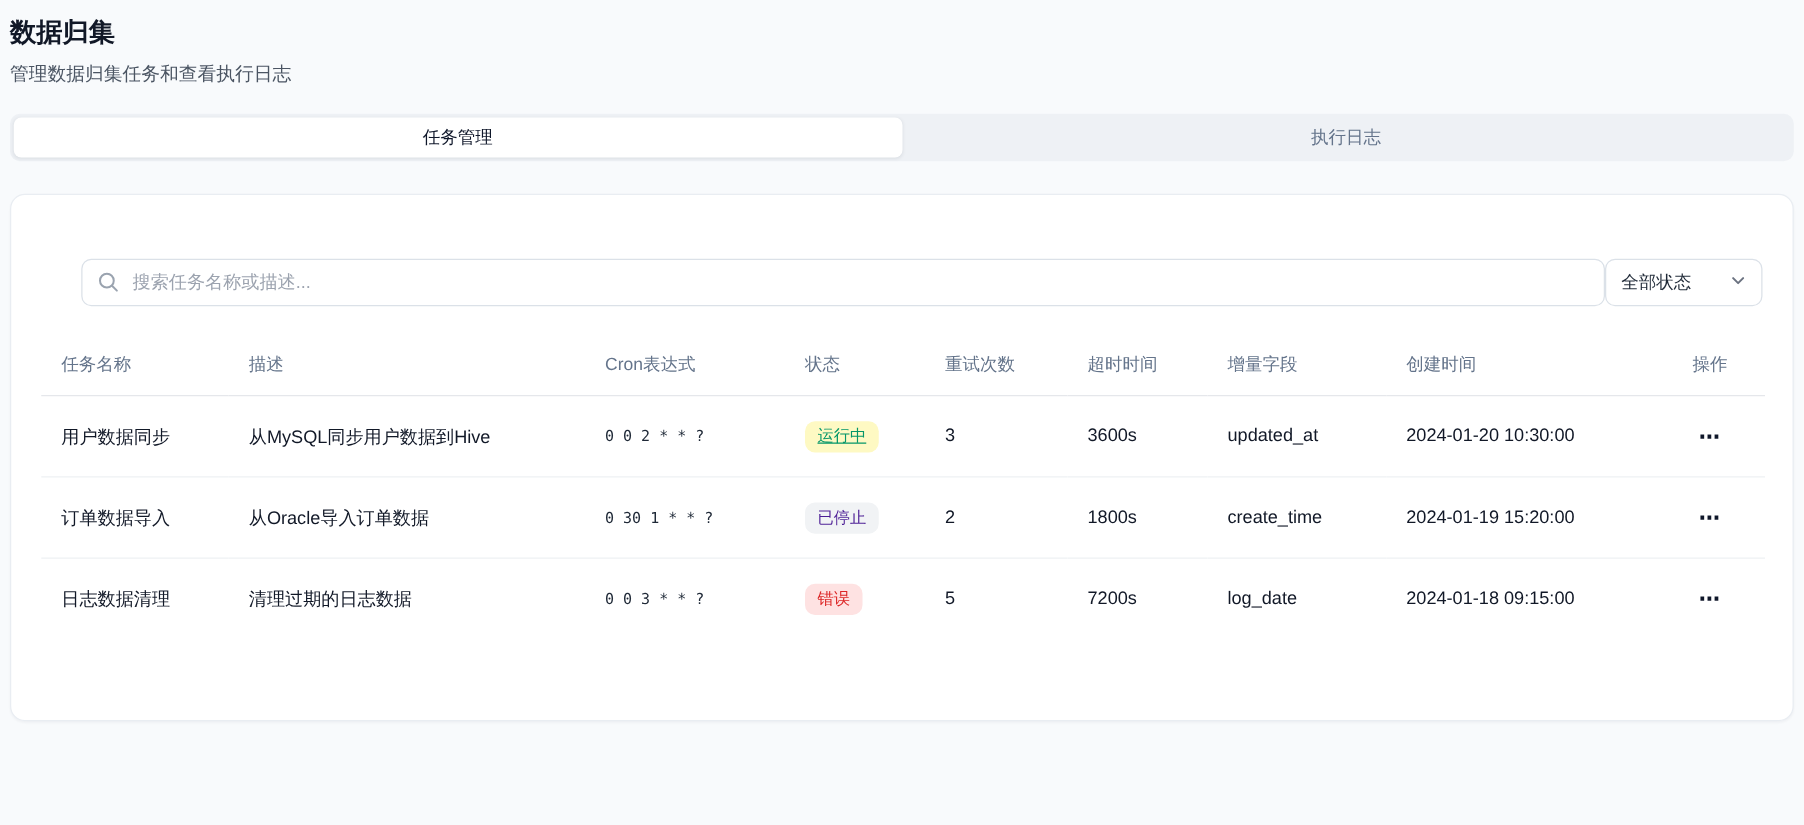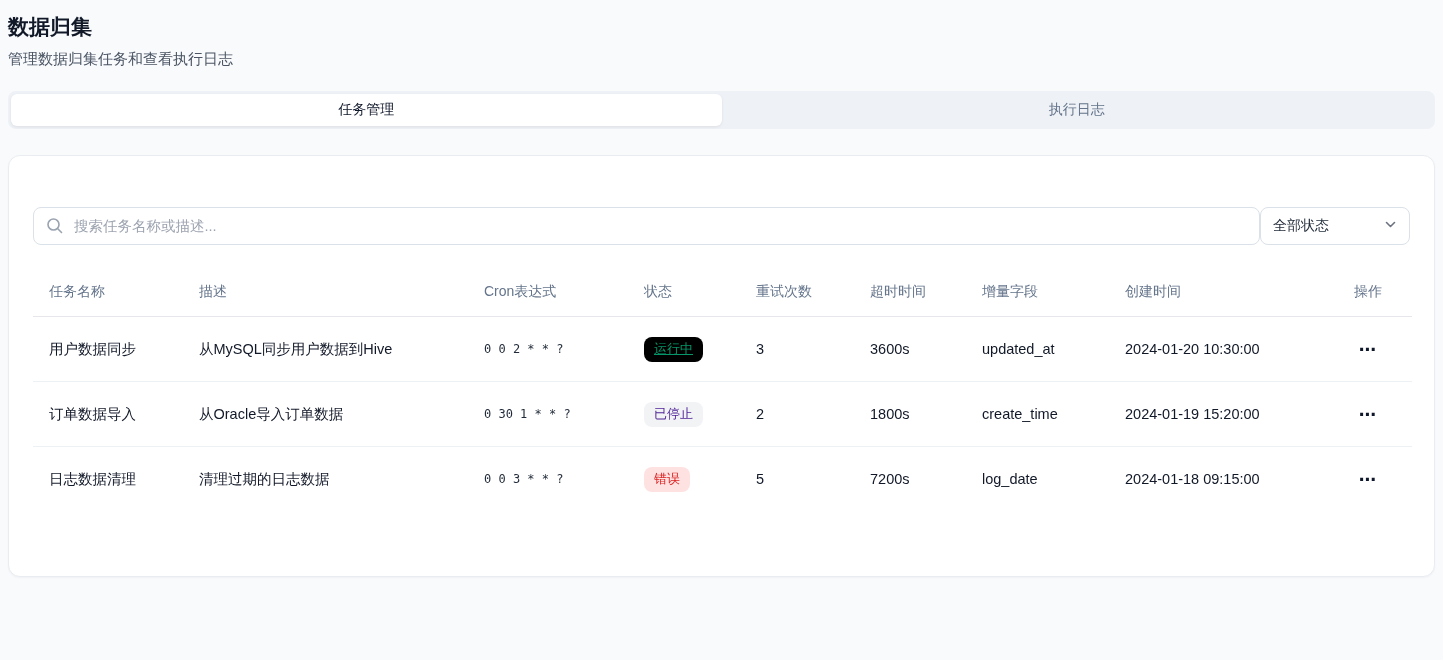--- a/index.html
+++ b/index.html
@@ -50,34 +50,34 @@
   .btn-primary {
     display: flex; align-items: center; gap: 10px;
     background: #2563eb; color: #ffffff; border: none;
     height: 38px; padding: 0 18px; border-radius: 8px;
     font-size: 14.5px; cursor: pointer;
     font-family: inherit;
   }
   .btn-primary .plus { font-size: 18px; font-weight: 400; line-height: 1; }
 
   
-  .filters { display: flex; margin-top: 27px; }
+  .filters { display: flex; margin-top: 27px; margin-left: 32px; }
   .search-wrap { position: relative; flex: 1; }
   .search-input {
     width: 100%; height: 38px;
     border: 1px solid #dbe1e8; border-radius: 8px;
     padding: 0 12px 0 40px;
     font-size: 14.5px; color: #111827;
     font-family: inherit;
     outline: none; background: #fff;
   }
   .search-input::placeholder { color: #9ca3af; }
   .search-icon { position: absolute; left: 13px; top: 10px; }
   .select-box {
-    width: 150px; height: 38px;
+    width: 126px; height: 38px;
     border: 1px solid #dbe1e8; border-radius: 8px;
     display: flex; align-items: center; justify-content: space-between;
     padding: 0 12px; font-size: 14px; color: #1f2937;
     background: #fff; cursor: pointer;
   }
 
   
   table.task-table { width: 100%; border-collapse: collapse; table-layout: fixed; margin-top: 30px; }
   .task-table th {
     text-align: left; font-weight: 400; font-size: 14px; color: #64748b;
@@ -92,21 +92,21 @@
     white-space: nowrap; overflow: hidden;
   }
   .task-table tr:last-child td { border-bottom: none; }
   .task-table th.col-actions, .task-table td.col-actions { text-align: center; padding-right: 24px; }
   td.cron { font-family: "DejaVu Sans Mono", monospace; font-size: 12px; color: #1f2937; }
 
   .badge {
     display: inline-block; padding: 5px 10px; border-radius: 8px;
     font-size: 13px; line-height: 1.15;
   }
-  .badge-running { background: #000000; color: #059669; text-decoration: underline; }
+  .badge-running { background: #fef9c3; color: #059669; text-decoration: underline; }
   .badge-stopped { background: #f1f3f5; color: #4c1d95; }
   .badge-error   { background: #fee2e2; color: #dc2626; }
 
   .ellipsis-btn {
     background: transparent; border: none; cursor: pointer;
     font-size: 17px; font-weight: 700; color: #0f172a; letter-spacing: 1px;
     padding: 4px 6px; line-height: 1;
     font-family: inherit;
   }
 </style>

